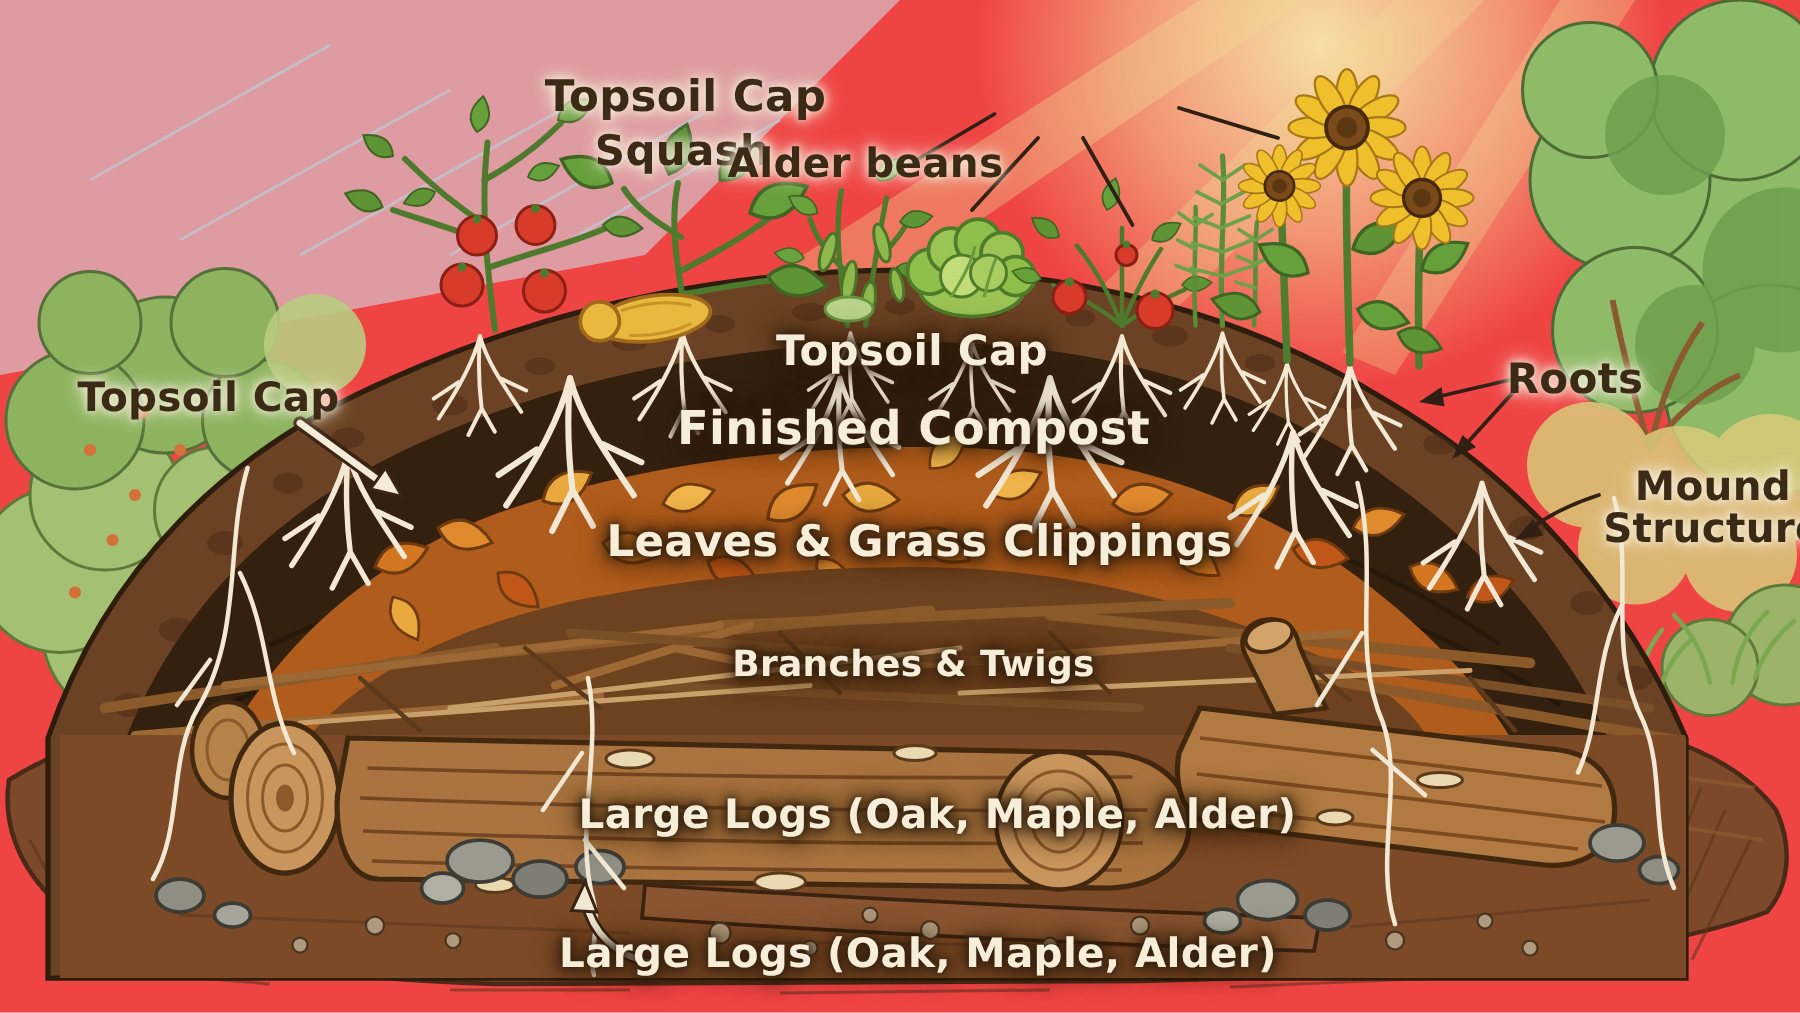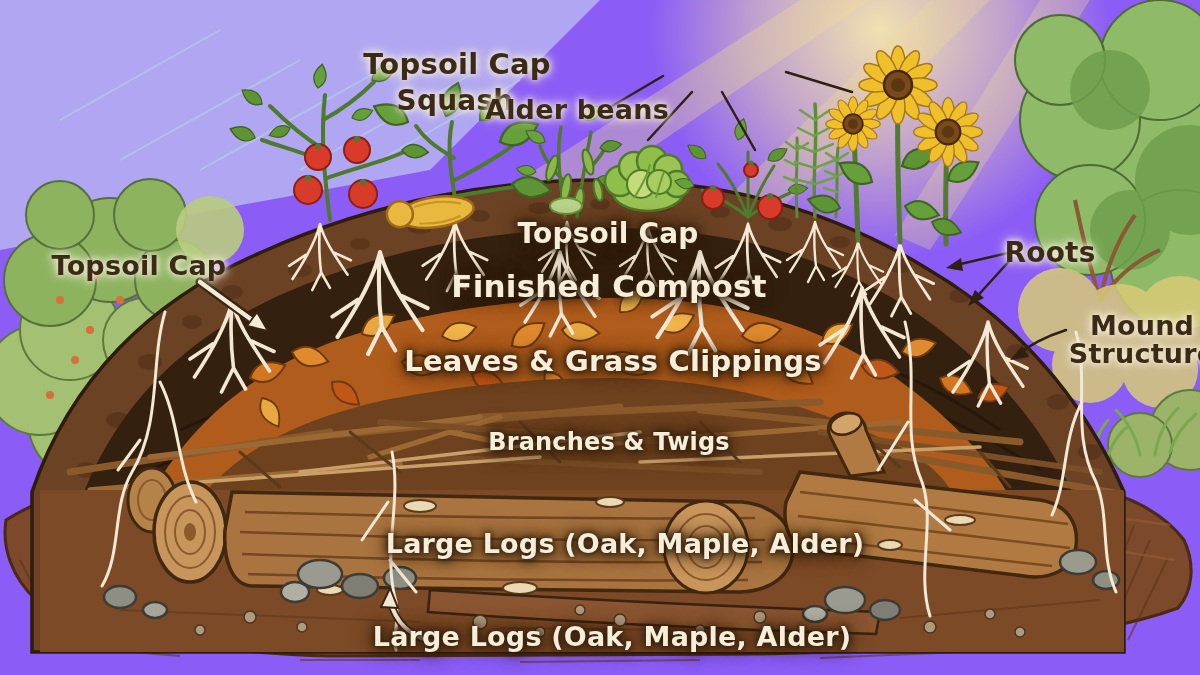--- a/index.html
+++ b/index.html
@@ -1,18 +1,18 @@
 <!DOCTYPE html>
 <html><head>
 <meta charset="utf-8">
 <style>
   html,body{margin:0;padding:0;background:#e8e0cc;}
   #stage{
     position:relative;width:1200px;height:675px;overflow:hidden;
-    background:#8b5cf6;
+    background:#ef4444;
     font-family:"DejaVu Sans","Liberation Sans",sans-serif;
   }
   #scene{position:absolute;left:0;top:0;width:100%;height:100%;}
   .lbl{
     position:absolute;transform:translate(-50%,-50%);
     white-space:nowrap;font-weight:bold;letter-spacing:.2px;line-height:1.05;
     pointer-events:none;text-align:center;
   }
   .lbl-dark{
     color:#3b2a16;

